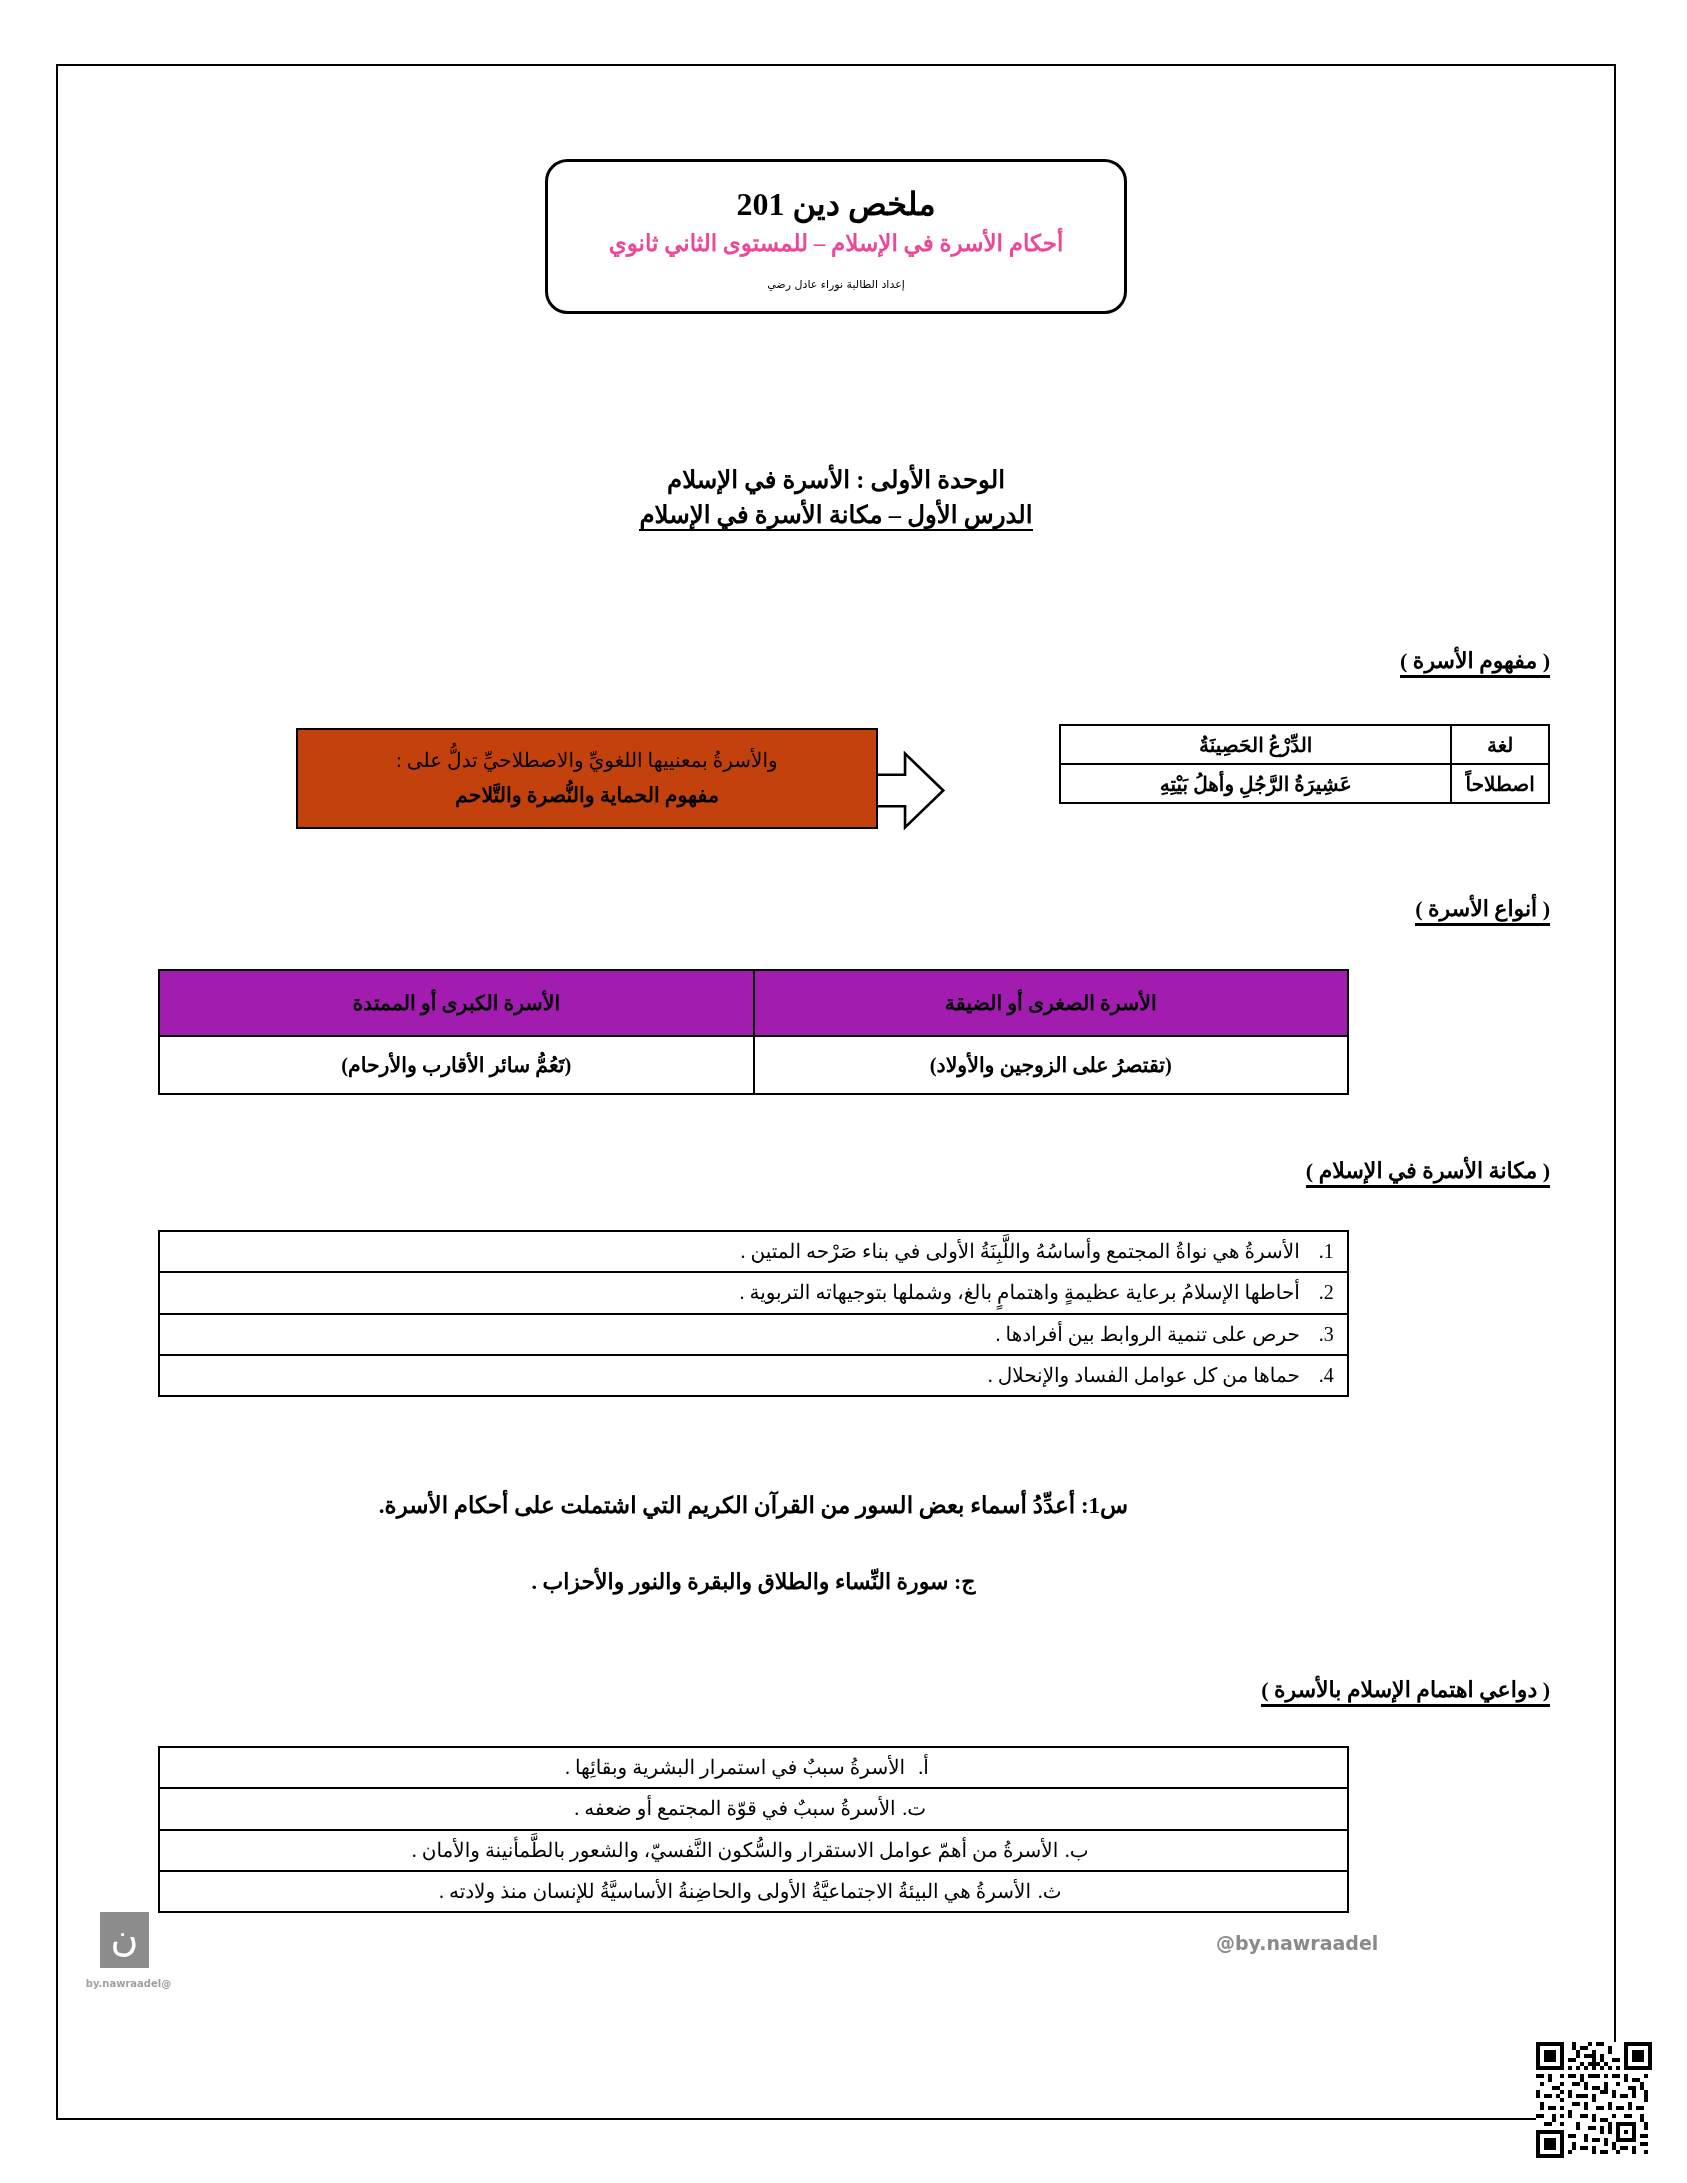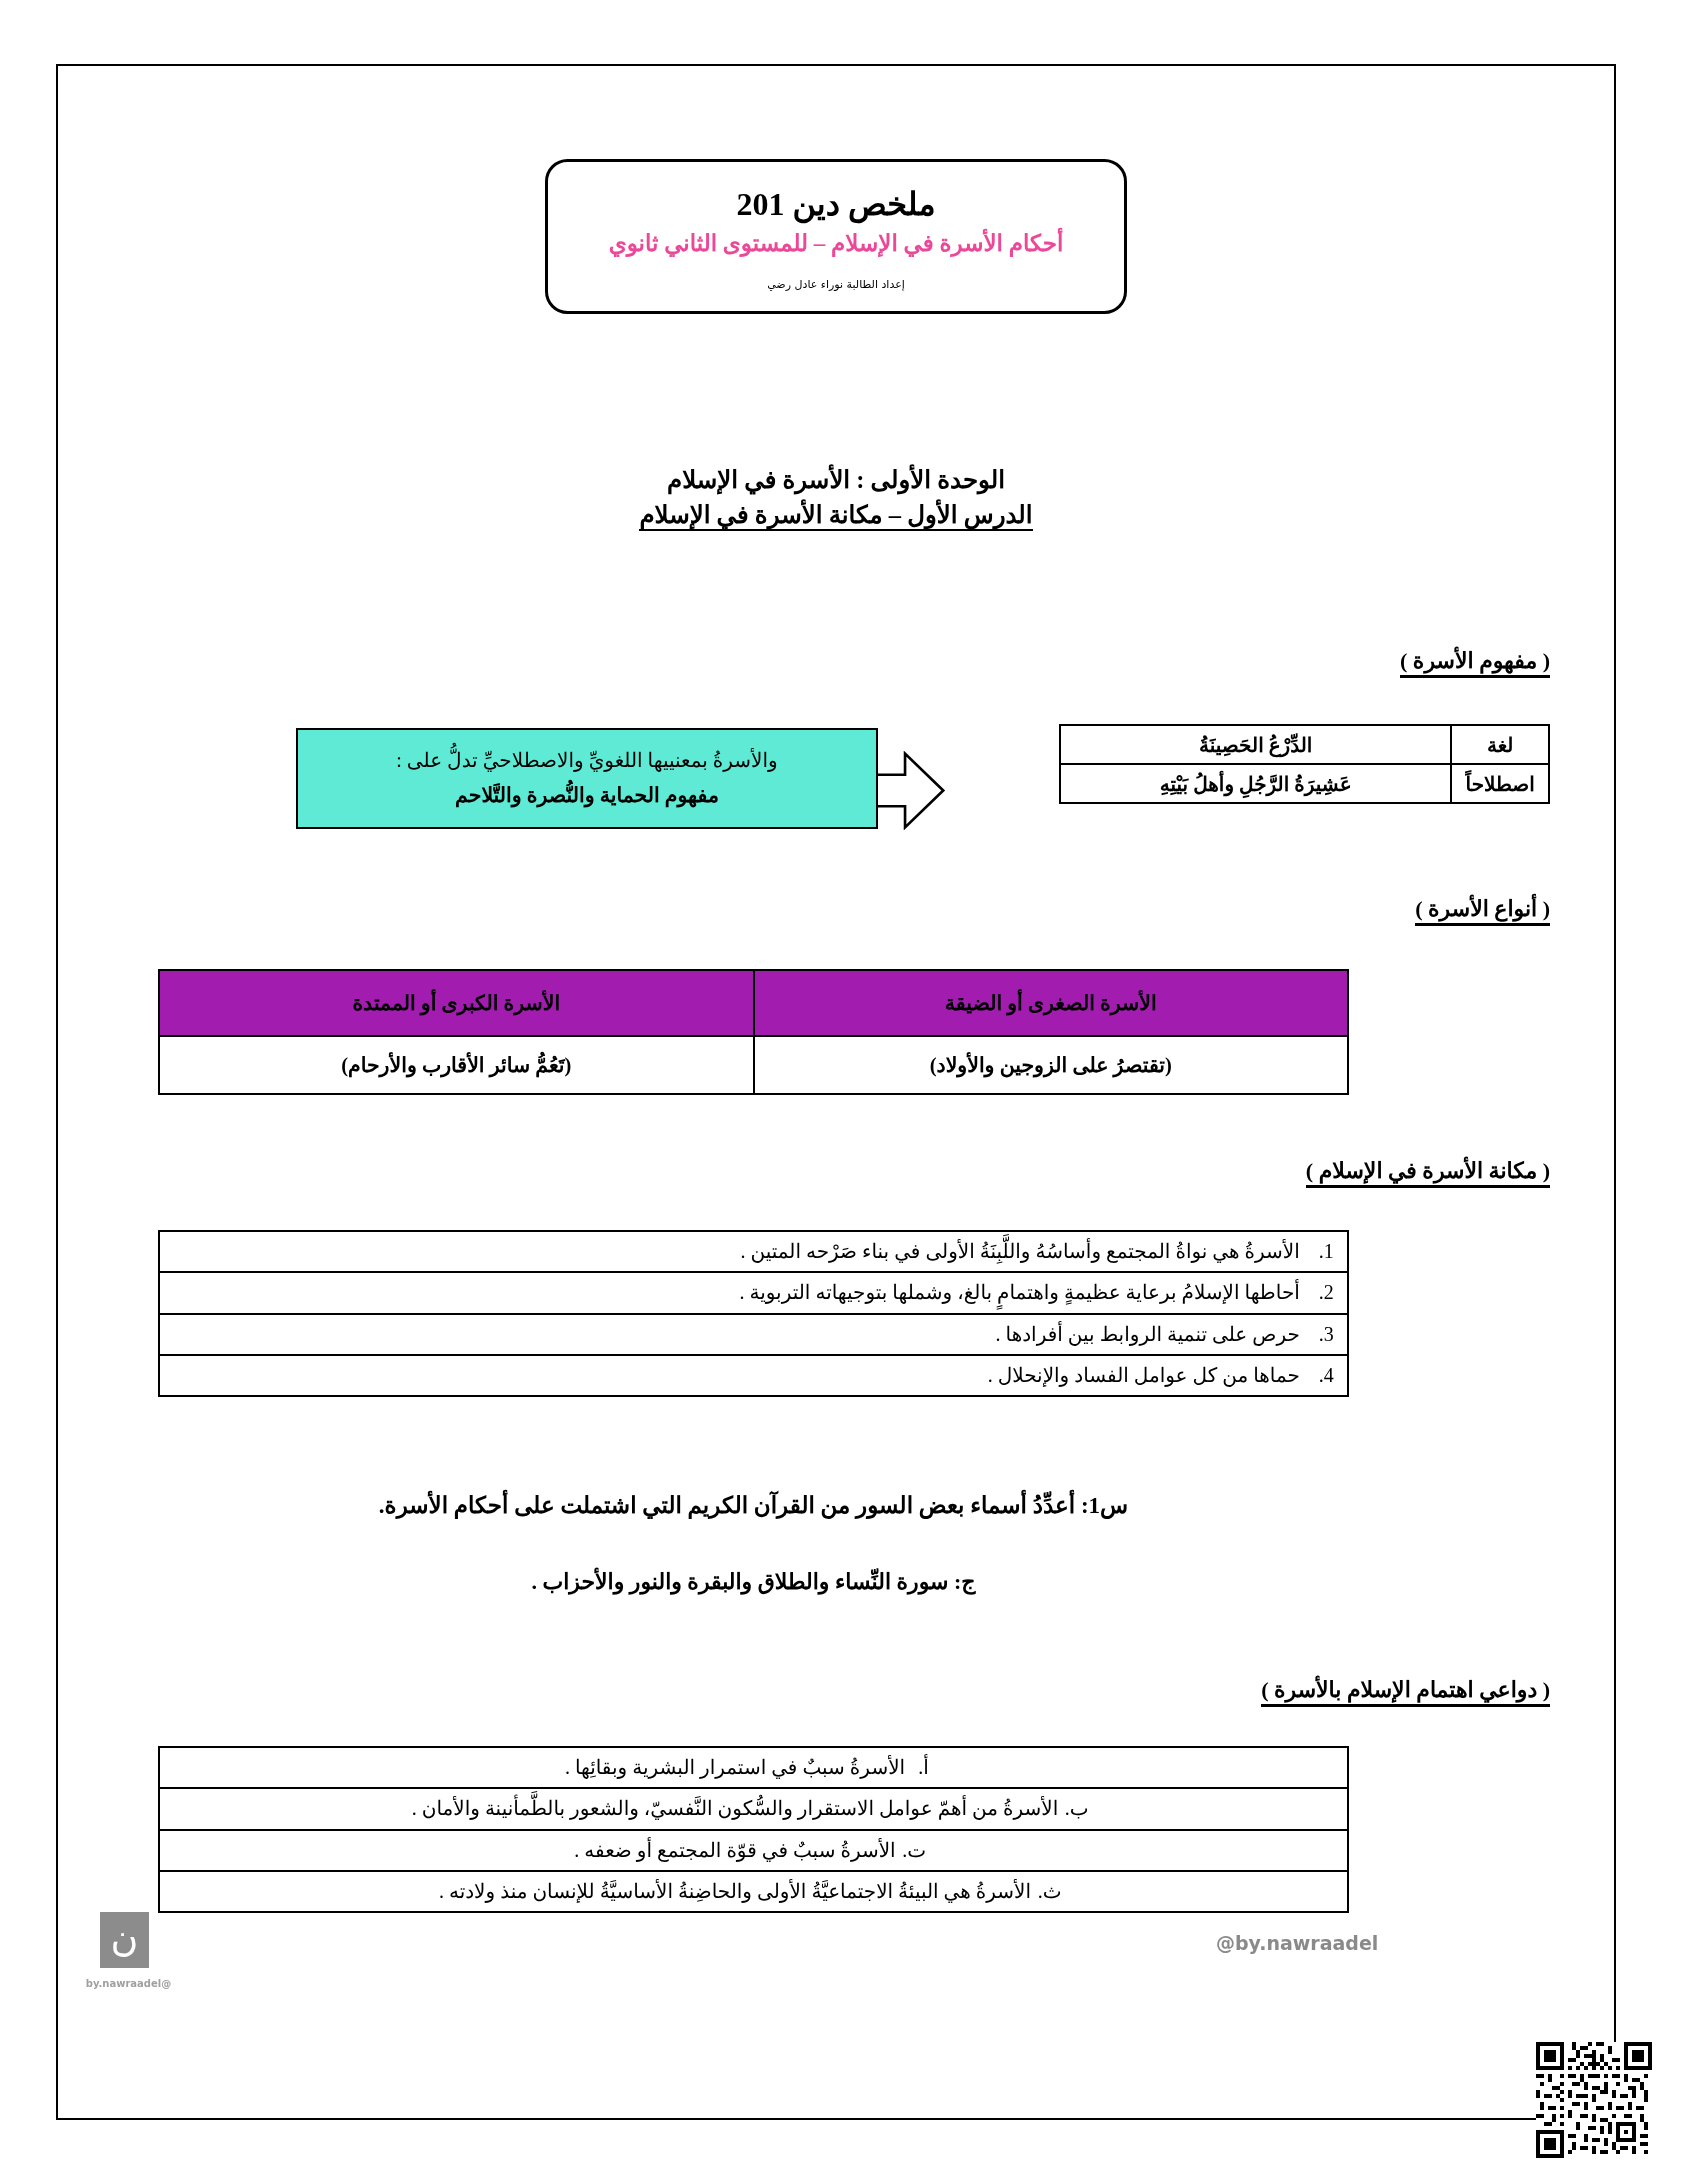--- a/index.html
+++ b/index.html
@@ -127,21 +127,21 @@
 
   
   .callout-box {
     position: absolute;
     top: 662px;
     right: 736px;
     width: 582px;
     border: 2px solid #000000;
     box-sizing: border-box;
     padding: 17px 17px 18.5px 17px;
-    background: #5eead4;
+    background: #c2410c;
     text-align: center;
   }
   .callout-line-1 {
     font-size: 20px;
     font-weight: normal;
     color: #000000;
     line-height: 1.35;
     margin-bottom: 8px;
   }
   .callout-line-2 {
@@ -345,24 +345,24 @@
   <div class="qa-answer">ج: سورة النِّساء والطلاق والبقرة والنور والأحزاب .</div>
 
   <div class="section-heading" style="top:1611px; right:64px;"><span>( دواعي اهتمام الإسلام بالأسرة )</span></div>
 
   <table class="doc-table" id="reasons-table">
     <tbody>
       <tr>
             <td><span class="marker">أ.</span><span>الأسرةُ سببٌ في استمرار البشرية وبقائِها .</span></td>
           </tr>
       <tr>
+            <td><span class="marker">ت.</span><span>الأسرةُ سببٌ في قوّة المجتمع أو ضعفه .</span></td>
+          </tr>
+      <tr>
             <td><span class="marker">ب.</span><span>الأسرةُ من أهمّ عوامل الاستقرار والسُّكون النَّفسيّ، والشعور بالطَّمأنينة والأمان .</span></td>
-          </tr>
-      <tr>
-            <td><span class="marker">ت.</span><span>الأسرةُ سببٌ في قوّة المجتمع أو ضعفه .</span></td>
           </tr>
       <tr>
             <td><span class="marker">ث.</span><span>الأسرةُ هي البيئةُ الاجتماعيَّةُ الأولى والحاضِنةُ الأساسيَّةُ للإنسان منذ ولادته .</span></td>
           </tr>
     </tbody>
   </table>
 
   <div class="brand-logo">
     <span class="glyph">ن</span>
   </div>

